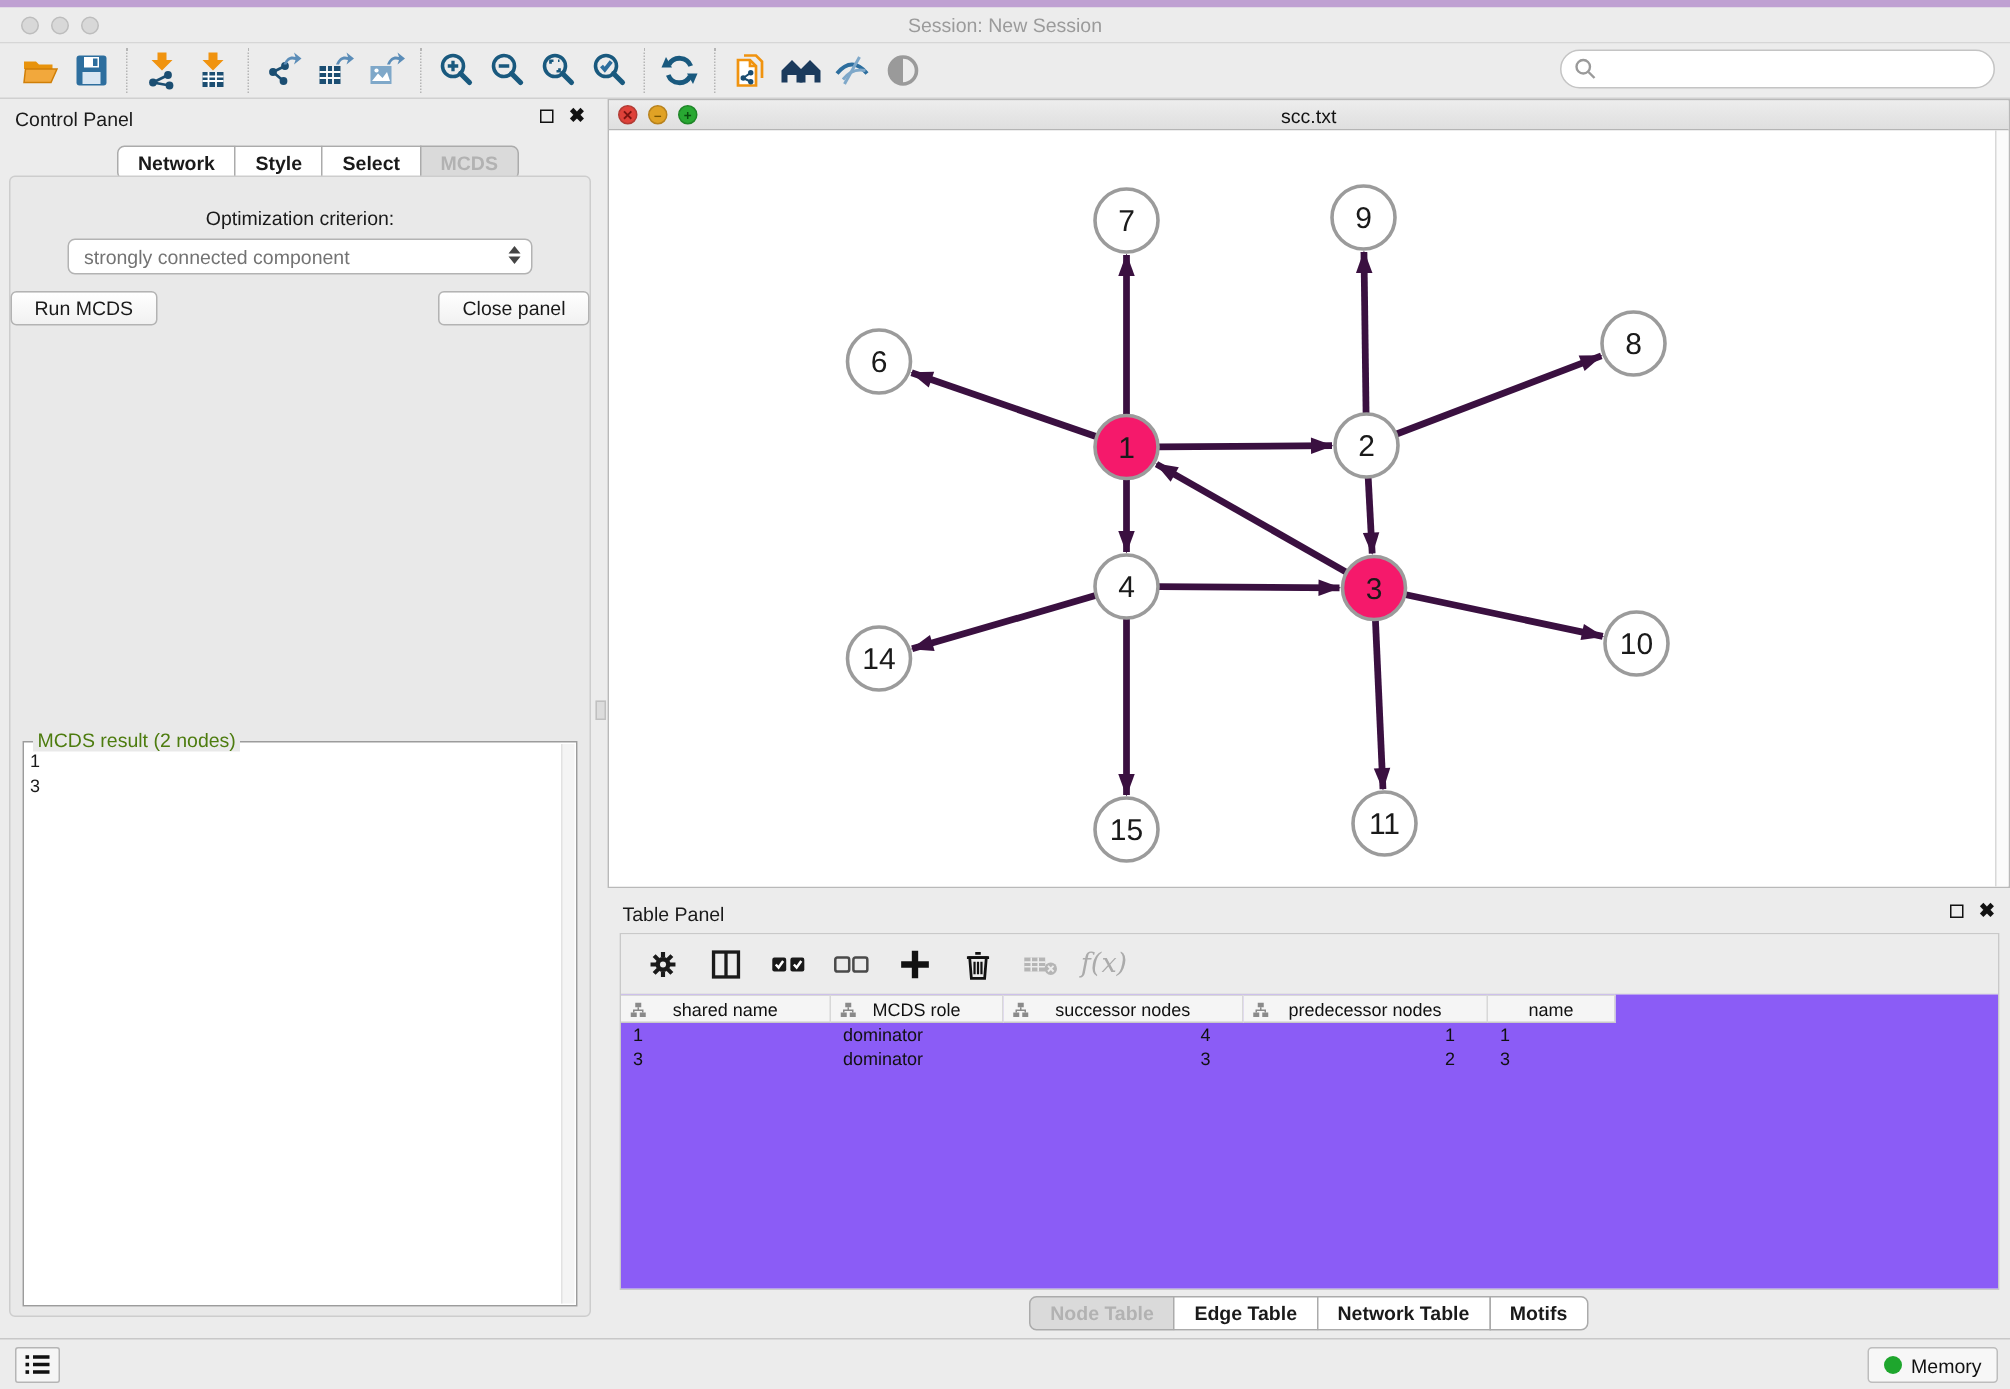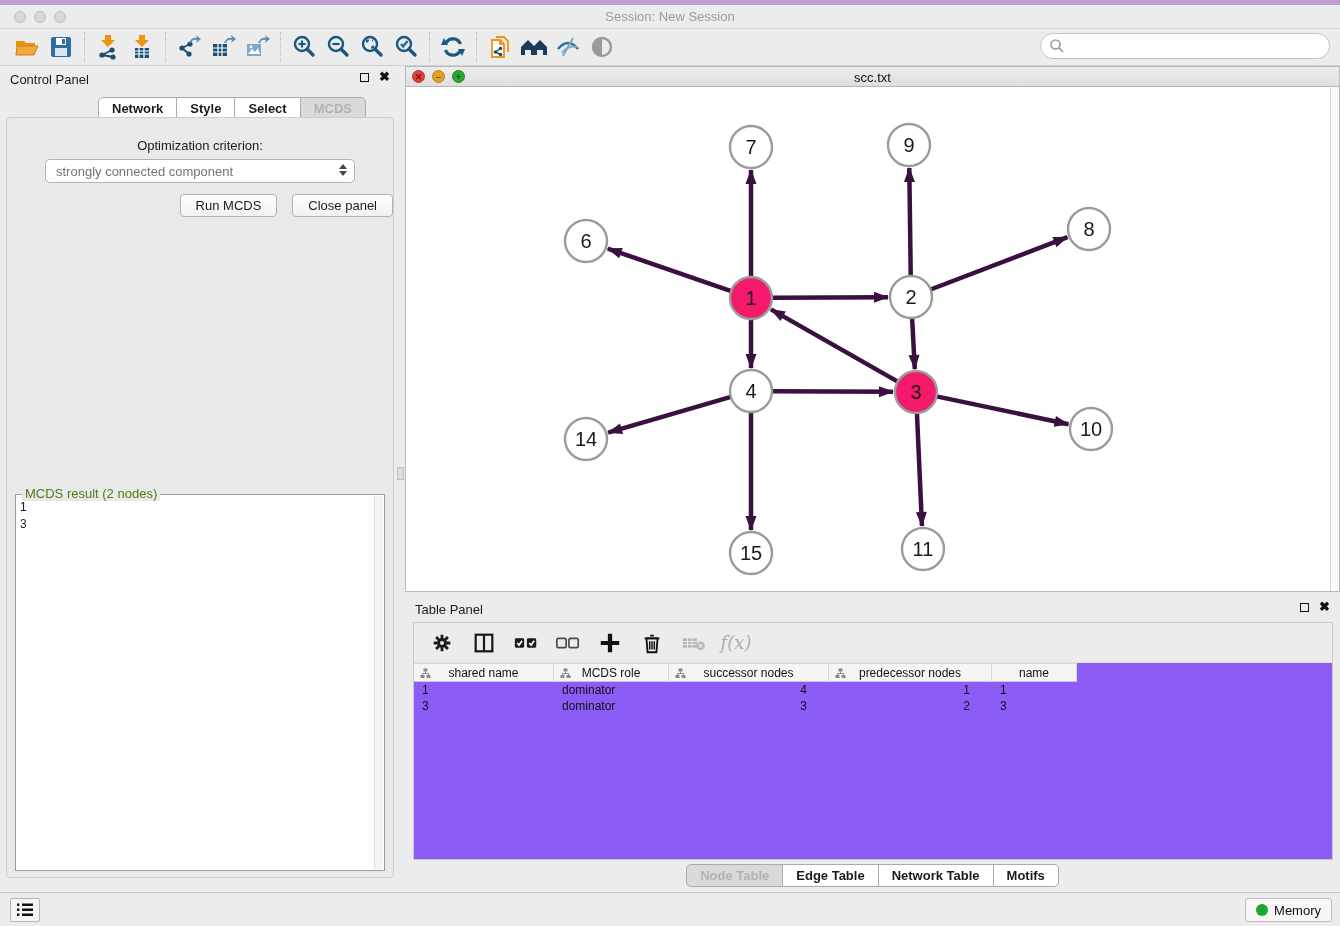--- a/index.html
+++ b/index.html
@@ -22,33 +22,33 @@
 
   
   .control-panel { position:absolute; left:0; top:66px; width:400px; height:826px; background:#ECECEC; }
   .panel-header { position:relative; height:26px; }
   .panel-title { position:absolute; left:10px; top:6px; font-size:13px; color:#1A1A1A; }
   .panel-icons { position:absolute; right:10px; top:5px; display:flex; gap:10px; align-items:center; }
   .float-icon { width:9px; height:9px; border:1.5px solid #111; display:inline-block; }
   .close-icon { font-size:13px; font-weight:bold; color:#111; line-height:12px; }
 
   .seg-tabs { display:flex; }
-  .cp-tabs { position:absolute; left:78px; top:31px;margin-left:20px; }
+  .cp-tabs { position:absolute; left:78px; top:31px; }
   .seg-tab { padding:3px 13px; background:#FFF; border:1px solid #ABABAB; margin-left:-1px; font-size:13px; font-weight:bold; color:#1A1A1A; white-space:nowrap; }
   .seg-tab:first-child { border-radius:5px 0 0 5px; margin-left:0; }
   .seg-tab:last-child { border-radius:0 5px 5px 0; }
   .seg-tab.selected { background:#DADADA; color:#B2B2B2; }
 
   .cp-content { position:absolute; left:6px; right:6px; top:51px; bottom:14px; background:#E9E9E9; border:1px solid #CDCDCD; border-radius:4px; }
   .opt-label { position:absolute; left:0; right:0; top:20px; text-align:center; font-size:13px; color:#1A1A1A; }
   .dropdown { position:absolute; left:38px; right:38px; top:41px; height:24px; background:#FFF; border:1px solid #B3B3B3; border-radius:5px; display:flex; align-items:center; padding-left:10px; font-size:13px; color:#737373; }
   .dd-chevrons { position:absolute; right:7px; top:4px; display:flex; flex-direction:column; gap:2px; }
   .dd-chevrons .up { width:0;height:0;border-left:4px solid transparent;border-right:4px solid transparent;border-bottom:5px solid #444; }
   .dd-chevrons .down { width:0;height:0;border-left:4px solid transparent;border-right:4px solid transparent;border-top:5px solid #444; }
-  .btn-row { position:absolute; left:0; right:0; top:76px; display:flex; justify-content:flex-end; gap:15px; }
+  .btn-row { position:absolute; left:0; right:0; top:76px; display:flex; justify-content:space-between; gap:15px; }
   .btn { padding:3px 15px; font-size:13px; color:#1A1A1A; background:linear-gradient(#FFFFFF,#F1F1F1); border:1px solid #B3B3B3; border-radius:4px; }
 
   .result-box { position:absolute; left:8px; right:8px; top:376px; bottom:6px; border:1px solid #9C9C9C; background:#FFF; }
   .result-legend { position:absolute; left:6px; top:-9px; background:#E9E9E9; padding:0 3px; font-size:13px; color:#4d7c0f; }
   .result-lines { position:absolute; left:4px; top:4px; right:12px; bottom:2px; font-size:12px; color:#1A1A1A; line-height:17px; overflow:hidden; }
   .result-scroll { position:absolute; right:1px; top:1px; bottom:1px; width:9px; background:#F4F4F4; border-left:1px solid #E2E2E2; }
 
   
   .v-split-handle { position:absolute; left:397px; top:467px; width:7px; height:13px; background:#DCDCDC; border:1px solid #C0C0C0; }
   .h-split-handle { position:absolute; left:862px; top:585px; width:12px; height:7px; background:#DCDCDC; border:1px solid #C0C0C0; }

